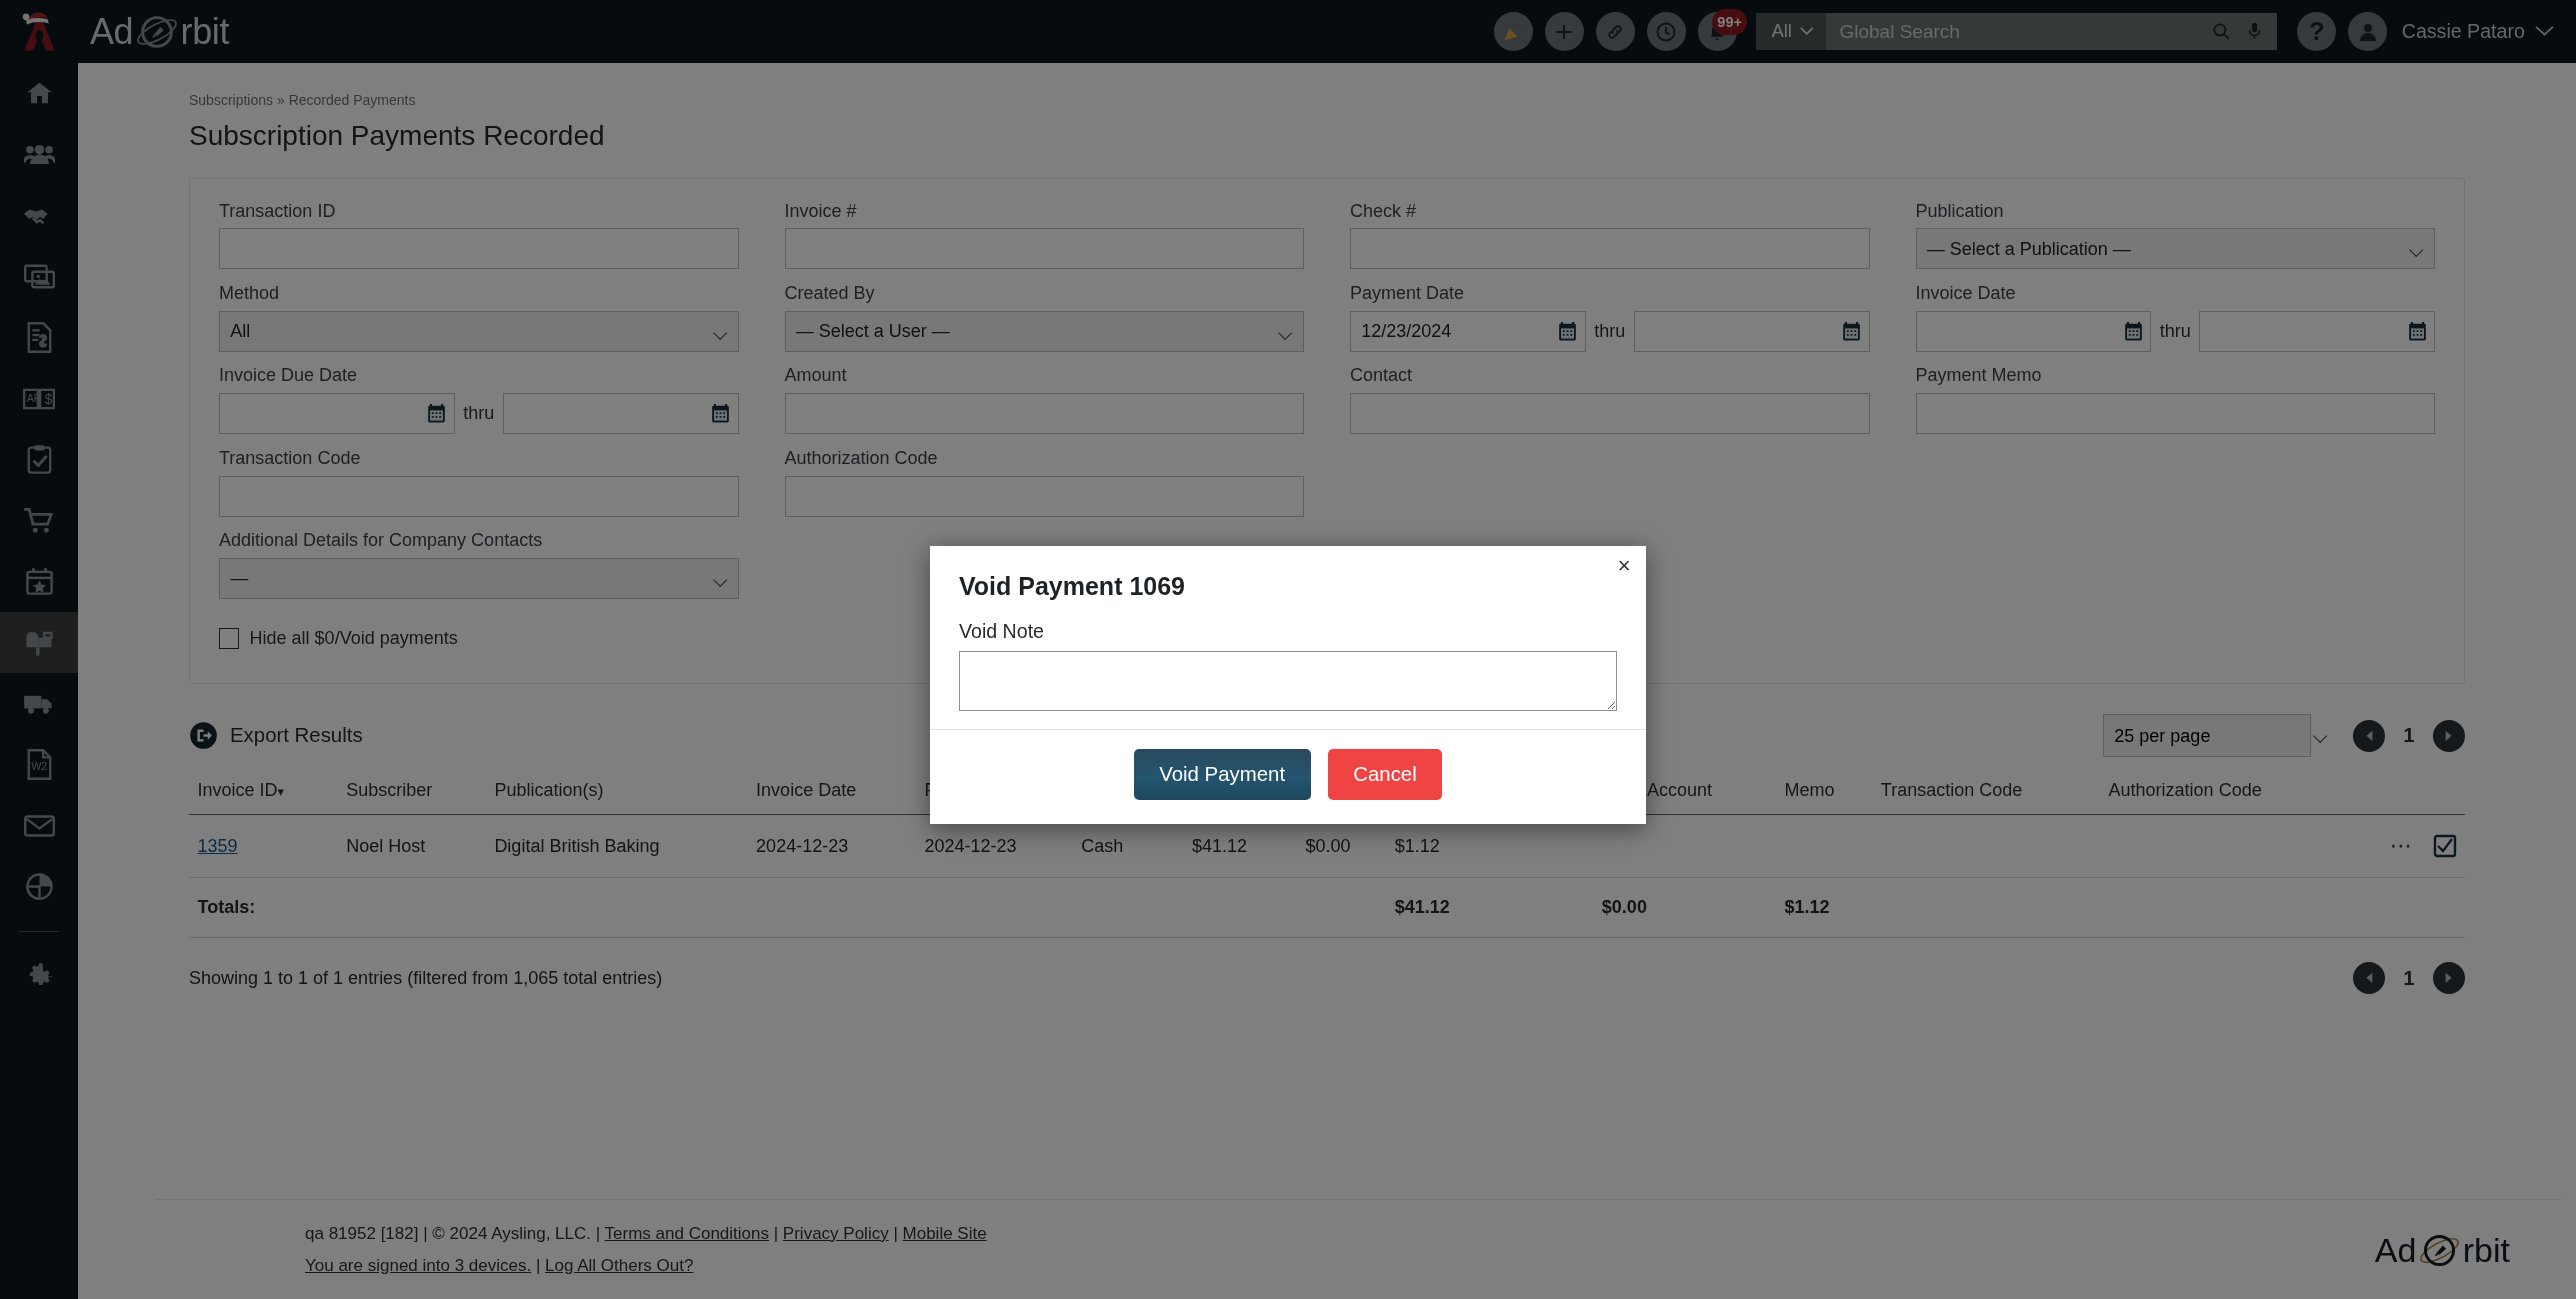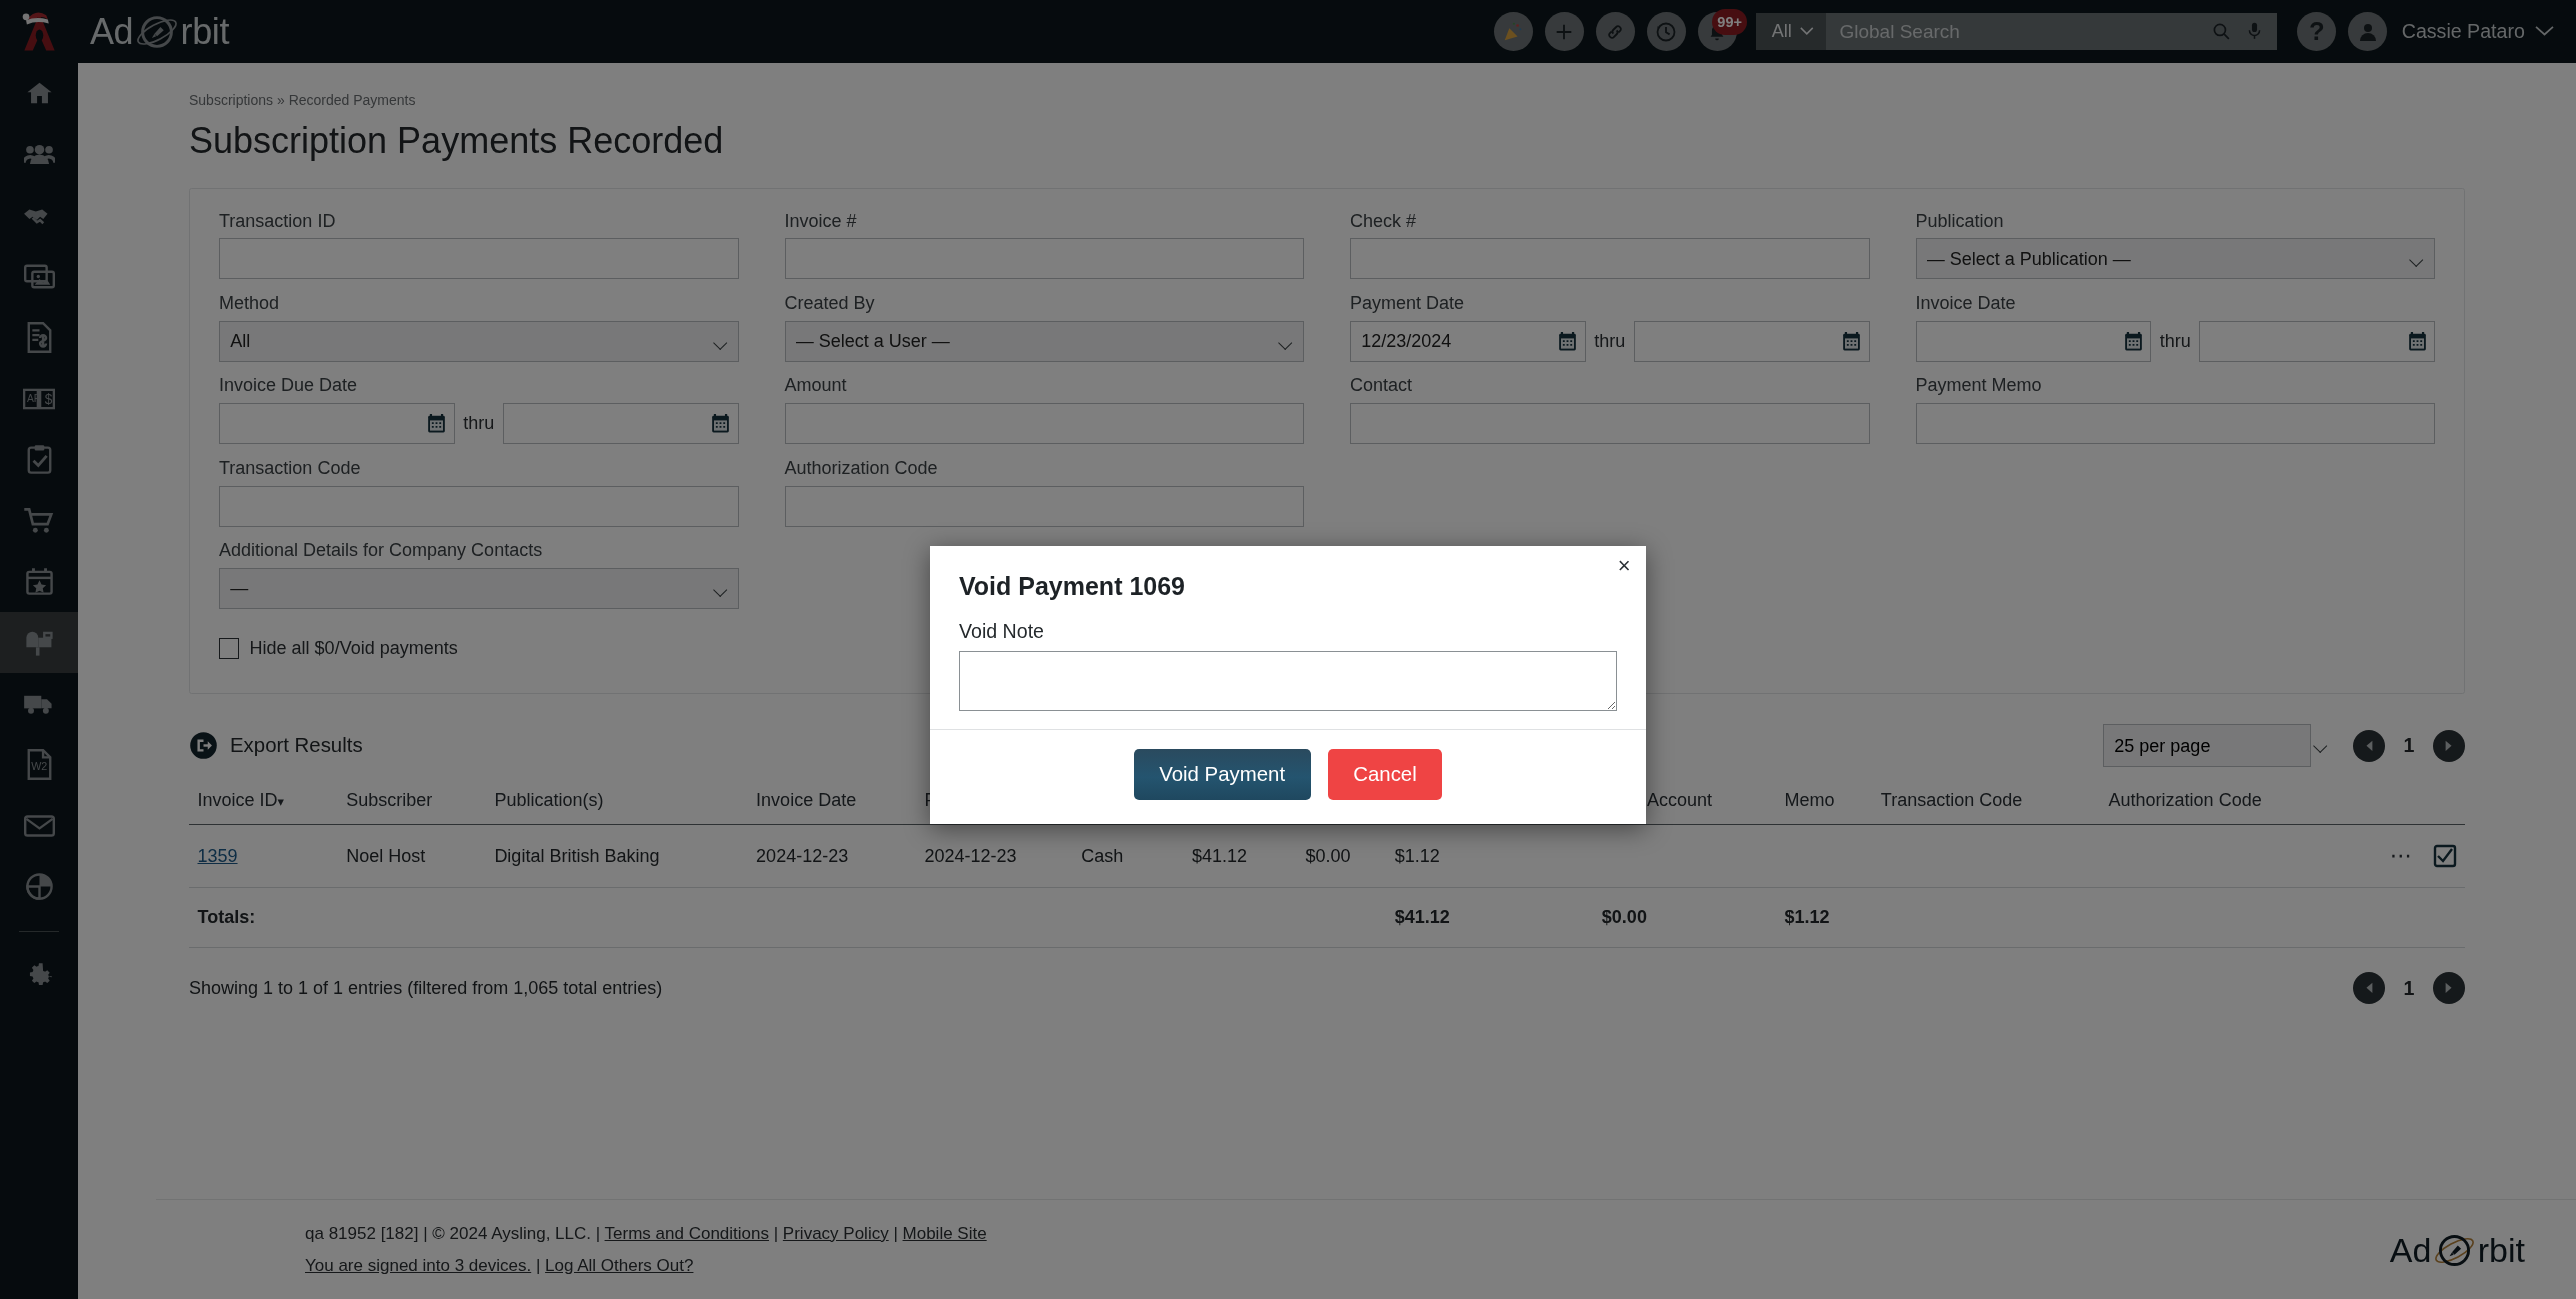--- a/index.html
+++ b/index.html
@@ -66,21 +66,21 @@
   .rail-item.active { background: #3a3f41; }
   .rail-sep { height: 0.9px; background: #4b5355; margin: 13.6px 19px; }
 
   
   .main {
     position: absolute; top: 63px; left: 78px; right: 0; bottom: 0;
     background: #ffffff; overflow: hidden;
   }
   .crumb { font-size: 14px; color: #6b6f72; padding: 29px 0 0 111px; }
   .crumb a { color: #6b6f72; text-decoration: none; }
-  .page-title { font-size: 36px; font-weight: 400; color: #24292c; padding: 12px 0 0 111px; }
+  .page-title { font-size: 28px; font-weight: 400; color: #24292c; padding: 12px 0 0 111px; }
 
   .filter-card {
     margin: 25.6px 111px 0 111px; background: #fff; border: 0.9px solid #e2e4e6;
     border-radius: 2.6px; padding: 22px 29px 34px 29px; position: relative;
   }
   .grid4 { display: grid; grid-template-columns: repeat(4, 1fr); column-gap: 46px; row-gap: 13.6px; }
   .fld { display: block; }
   .fld label { display: block; font-size: 18px; color: #3c4246; margin-bottom: 6.8px; }
   .inp {
     width: 100%; height: 41px; border: 0.9px solid #b9bdc0; background: #fff;
@@ -137,21 +137,21 @@
   table.dt tr.totals td { font-weight: 700; border-bottom: 0.9px solid #d5d8da; }
   .linkcell a { color: #1d5b8a; text-decoration: underline; }
   .rowtools { display: flex; align-items: center; justify-content: flex-end; gap: 19px; }
   .dots { letter-spacing: 1.7px; font-size: 22px; color: #2b3136; cursor: pointer; line-height: 1; }
   .sortcar { font-size: 12.8px; }
   .showing { font-size: 18px; color: #24292c; padding: 24px 0 0 0; display: flex; align-items: center; }
   .showing .pager { margin-left: auto; }
 
   
   .footer {
-    position: absolute; left: 78px; right: 0; bottom: 0; height: 101px;
+    position: absolute; left: 78px; right: 15px; bottom: 0; height: 101px;
     background: #fff; border-top: 0.9px solid #e4e6e7; display: flex; align-items: center;
     padding: 0 51px 0 149px;
   }
   .foot-lines { font-size: 17px; color: #2c3134; line-height: 1.9; }
   .foot-lines a { color: #2c3134; }
   .foot-logo { margin-left: auto; display: flex; align-items: center; }
   .foot-word { font-size: 34px; color: #101d24; }
 
   
   .modal {

